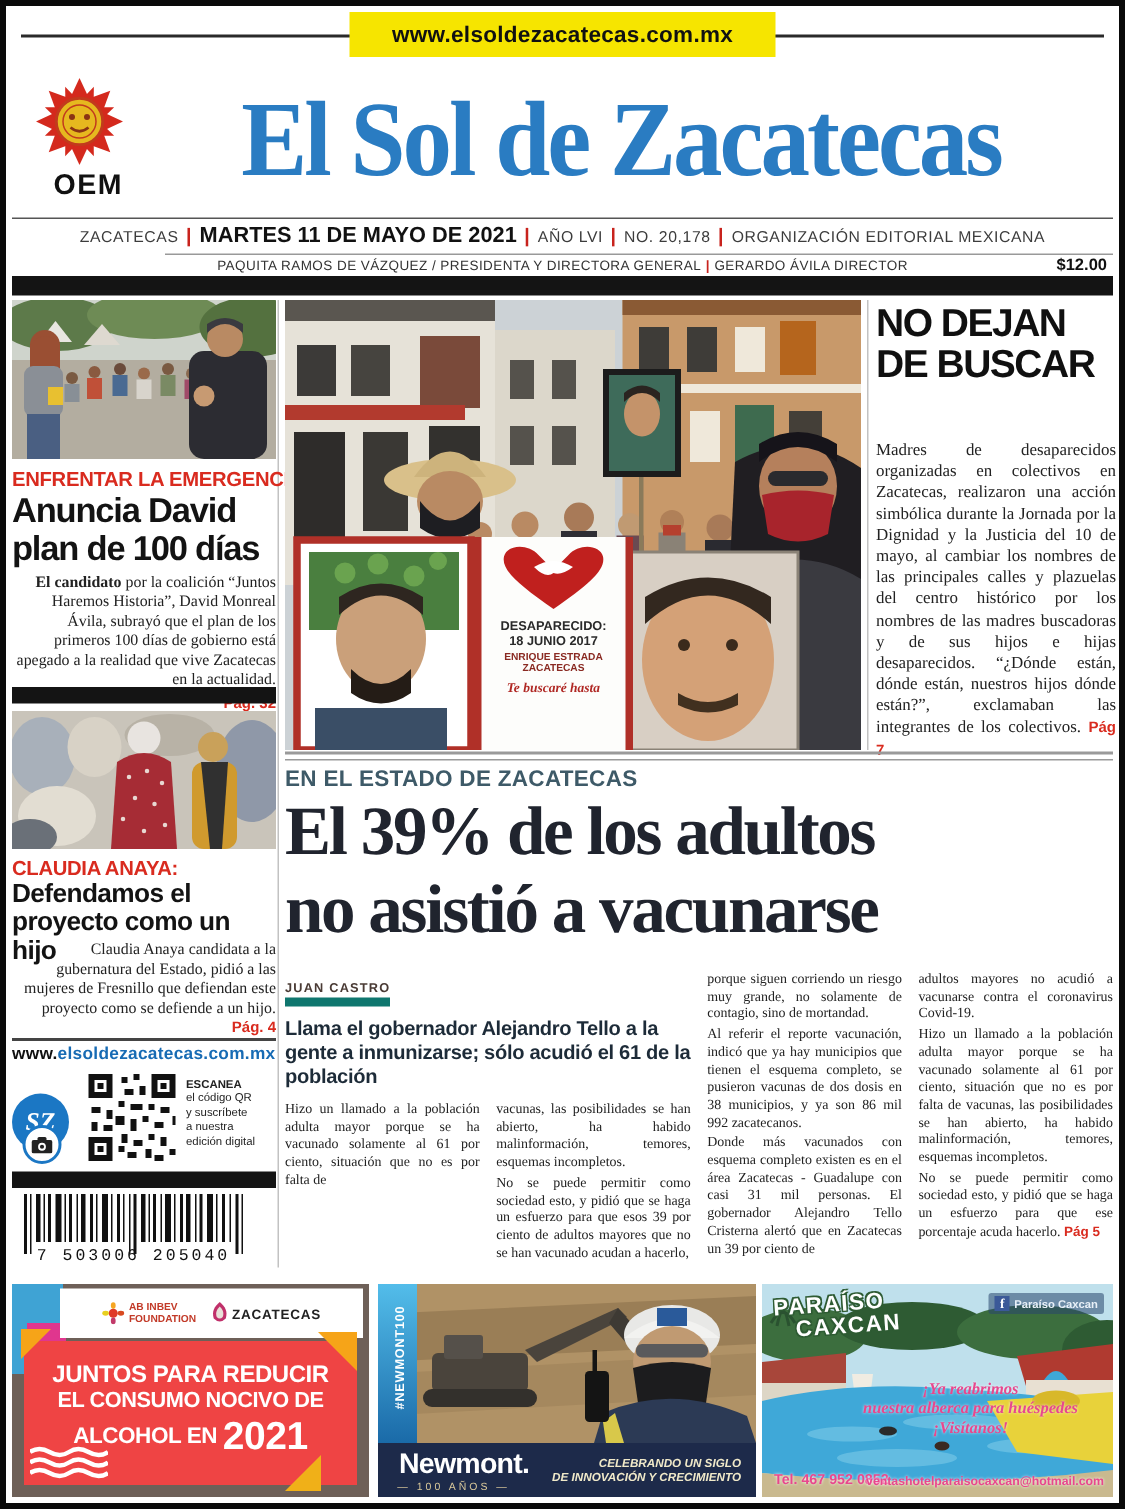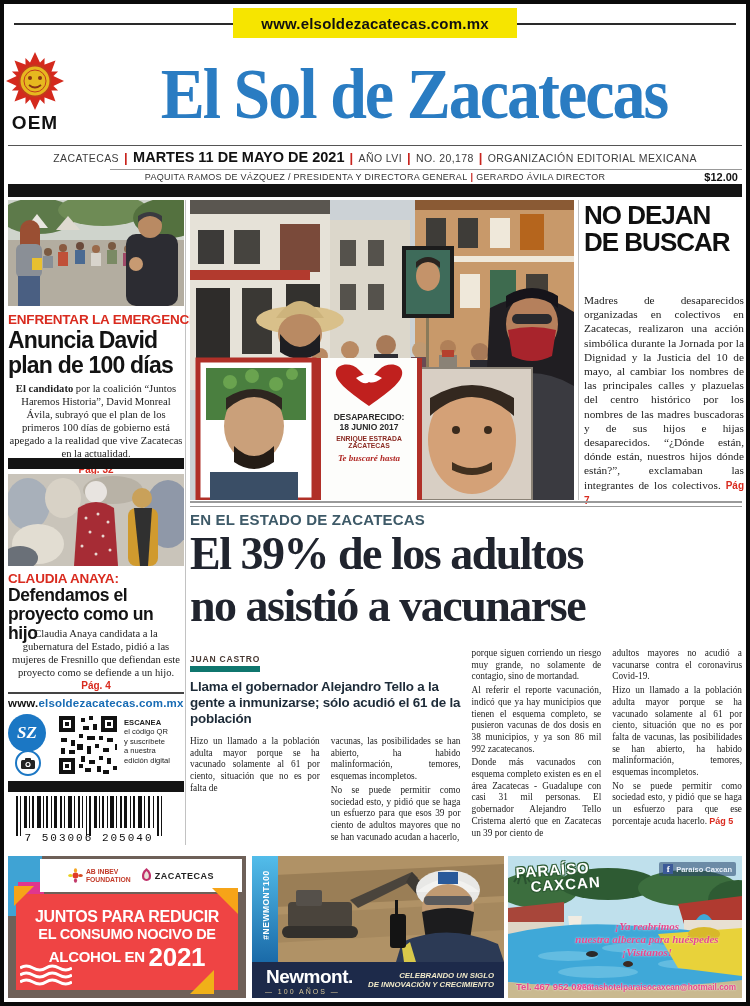--- a/index.html
+++ b/index.html
@@ -6,21 +6,21 @@
   .page{position:relative;width:750px;height:1006px;background:#fff;overflow:hidden;
         font-family:"Liberation Sans",sans-serif;color:#1a1a1a;}
   .frame{position:absolute;inset:0;border:4px solid #0a0a0a;pointer-events:none;z-index:50;}
   .abs{position:absolute;}
 
   
   .topline{position:absolute;left:14px;right:14px;top:23px;height:2px;background:#2a2a2a;}
   .urlbox{position:absolute;left:233px;top:8px;width:284px;height:30px;background:#f6e500;
           display:flex;align-items:center;justify-content:center;font-weight:bold;font-size:15px;
           color:#111;letter-spacing:.2px;}
-  .sunlogo{position:absolute;left:0;top:52px;width:70px;text-align:center;}
+  .sunlogo{position:absolute;left:12px;top:52px;width:70px;text-align:right;}
   .oemtxt{font-weight:bold;font-size:19px;letter-spacing:1px;color:#111;margin-top:-2px;
           font-family:"Liberation Sans",sans-serif;}
   .mast{position:absolute;left:88px;top:46px;width:652px;height:96px;display:flex;align-items:center;
         justify-content:center;font-family:"Liberation Serif",serif;font-weight:bold;
         font-size:66px;color:#2a7cc2;letter-spacing:-2px;transform:scaleY(1.08);}
   .rule1{position:absolute;left:8px;right:8px;top:145px;height:1px;background:#555;}
   .dateline{position:absolute;left:0;right:0;top:149px;text-align:center;font-size:10.5px;color:#3c3c3c;
             letter-spacing:.4px;}
   .dateline .sep{color:#c8231d;font-weight:bold;padding:0 5px;font-size:13px;}
   .dateline .dt{font-weight:bold;font-size:14.5px;color:#111;letter-spacing:0;}
@@ -29,27 +29,27 @@
              letter-spacing:.3px;}
   .staffline .sep{color:#c8231d;font-weight:bold;padding:0 3px;}
   .price{position:absolute;right:12px;top:171px;font-size:11px;font-weight:bold;color:#111;}
   .blackbar{position:absolute;background:#141414;}
 
   
   .kicker-red{font-weight:bold;font-size:13.5px;color:#d92b1f;letter-spacing:-.2px;}
   .lhead1{font-weight:bold;font-size:23px;line-height:25px;letter-spacing:-.8px;color:#131313;}
   .lhead2{font-weight:bold;font-size:17.5px;line-height:19px;letter-spacing:-.4px;color:#131313;}
   .lbody{font-family:"Liberation Serif",serif;font-size:10.6px;line-height:13px;color:#222;
-         text-align:center;}
+         text-align:right;}
   .pref{color:#d92b1f;font-weight:bold;font-family:"Liberation Sans",sans-serif;font-size:10px;}
   .siteline{font-weight:bold;font-size:11.5px;letter-spacing:.2px;}
   .siteline .w{color:#111;} .siteline .d{color:#176bb4;}
   .scanrow{position:absolute;left:8px;top:712px;width:176px;height:66px;display:flex;gap:5px;}
   .szwrap{position:relative;width:44px;height:66px;}
-  .szcirc{position:absolute;left:0;top:2px;width:38px;height:38px;border-radius:50%;background:#1b77c4;
+  .szcirc{position:absolute;left:0;top:17px;width:38px;height:38px;border-radius:50%;background:#1b77c4;
           color:#fff;display:flex;align-items:center;justify-content:center;
           font-family:"Liberation Serif",serif;font-style:italic;font-weight:bold;font-size:17px;}
   .camcirc{position:absolute;left:7px;top:38px;width:22px;height:22px;border-radius:50%;background:#fff;
            border:2px solid #1b77c4;display:flex;align-items:center;justify-content:center;}
   .scantxt{font-size:7.6px;line-height:9.4px;color:#222;padding-top:6px;}
   .scantxt b{display:block;}
   .barcode-digits{position:absolute;left:14px;top:832px;width:150px;text-align:center;
                   font-family:"Liberation Mono",monospace;font-size:11px;letter-spacing:2px;color:#111;}
 
   

